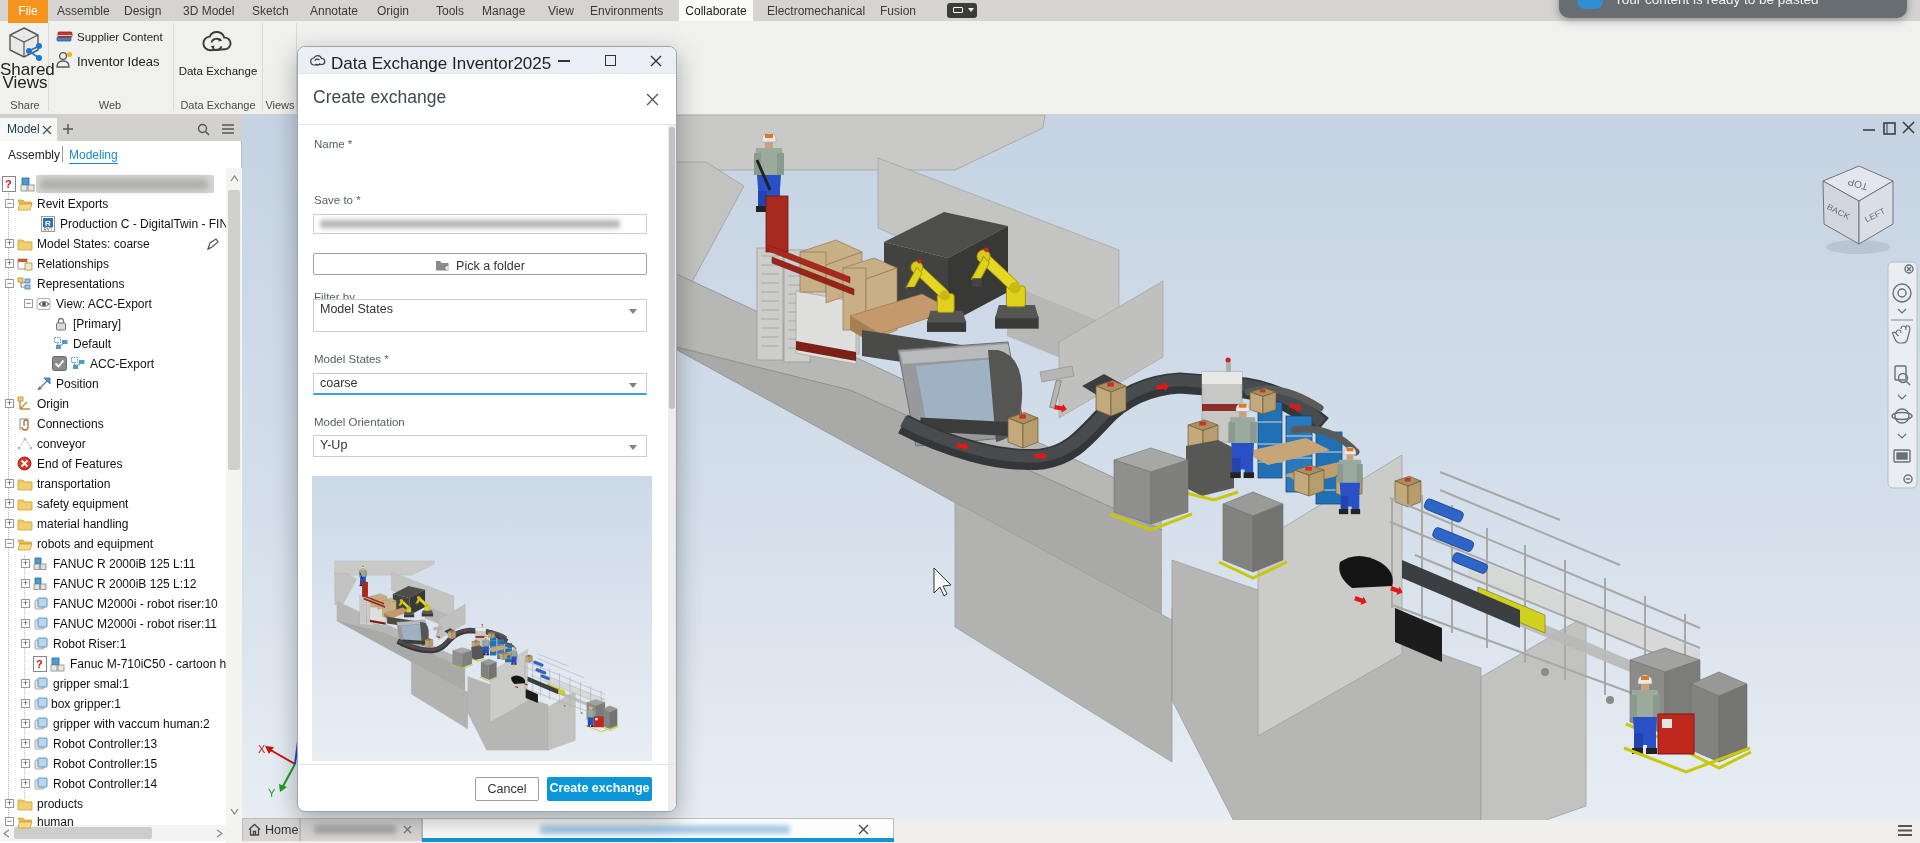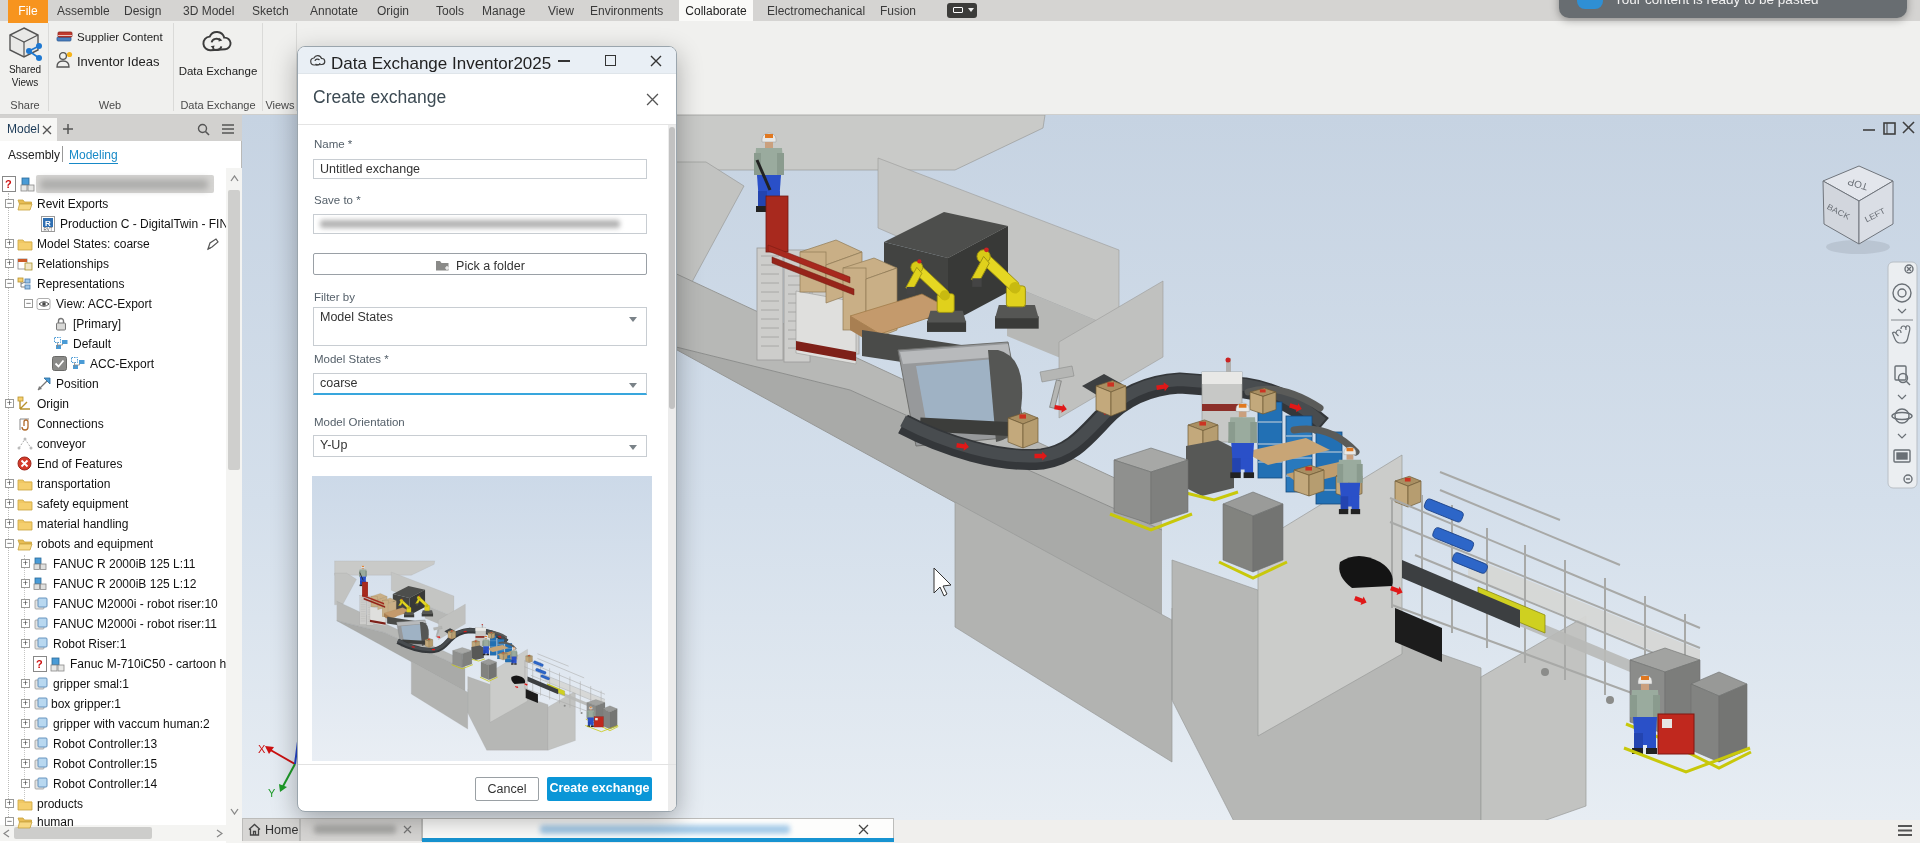--- a/index.html
+++ b/index.html
@@ -47,21 +47,21 @@
 <svg class="abs" style="left:8px;top:5px" width="34" height="40" viewBox="0 0 34 40">
 <polygon points="16,2 30,9 30,24 16,31 2,24 2,9" fill="#e9e9e7" stroke="#555" stroke-width="1.4"></polygon>
 <polyline points="2,9 16,16 30,9" fill="none" stroke="#555" stroke-width="1.2"></polyline>
 <line x1="16" y1="16" x2="16" y2="31" stroke="#555" stroke-width="1.2"></line>
 <circle cx="21" cy="25" r="3" fill="#1d78d2"></circle>
         <circle cx="31" cy="20" r="3" fill="#1d78d2"></circle>
         <circle cx="31" cy="32" r="3" fill="#1d78d2"></circle>
 <line x1="21" y1="25" x2="31" y2="20" stroke="#1d78d2" stroke-width="1.6"></line>
         <line x1="21" y1="25" x2="31" y2="32" stroke="#1d78d2" stroke-width="1.6"></line>
 </svg>
-<div class="abs" style="left:0px;top:42px;width:50px;text-align:center;font-size:10px;color:#222;line-height:13px">Shared<br>Views</div>
+<div class="abs" style="left:0px;top:42px;width:50px;text-align:center;font-size:17px;color:#222;line-height:13px">Shared<br>Views</div>
 <div class="rlabel" style="left:-35px">Share</div>
 <svg class="abs" style="left:56px;top:8px" width="17" height="14" viewBox="0 0 17 14">
 <rect x="1" y="8" width="14" height="4" rx="1" fill="#4a7fc0" stroke="#2d5a92" stroke-width="0.8"></rect>
 <rect x="2" y="3" width="14" height="5" rx="1" fill="#c23b30" stroke="#8a241c" stroke-width="0.8"></rect>
 <line x1="2" y1="6.5" x2="16" y2="6.5" stroke="#fff" stroke-width="0.7"></line>
 </svg>
 <div class="abs" style="left:77px;top:10px;font-size:11.5px;color:#222">Supplier Content</div>
 <svg class="abs" style="left:56px;top:30px" width="17" height="17" viewBox="0 0 17 17">
 <circle cx="7" cy="5" r="3.4" fill="none" stroke="#555" stroke-width="1.3"></circle>
 <path d="M1,16 q0,-6 6,-6 q6,0 6,6 z" fill="none" stroke="#555" stroke-width="1.3"></path>
@@ -789,31 +789,30 @@
         <path d="M1,1 L11,11 M11,1 L1,11" stroke="#333" stroke-width="1.4"></path>
       </svg>
 <div class="abs" style="left:15px;top:40px;font-size:17.5px;color:#3c4a53">Create exchange</div>
 <svg class="abs" style="left:348px;top:46px" width="13" height="13" viewBox="0 0 12 12">
         <path d="M1,1 L11,11 M11,1 L1,11" stroke="#555" stroke-width="1.2"></path>
       </svg>
 <div class="abs" style="left:0;top:77px;width:378px;height:1px;background:#e4e4e4"></div>
 <div class="abs" style="left:370px;top:78px;width:8px;height:686px;background:#ececec"></div>
 <div class="abs" style="left:371px;top:80px;width:6px;height:282px;background:#c2c2c2;border-radius:3px"></div>
 <div class="dlbl" style="top:91px">Name *</div>
-<div class="dinput" style="top:112px">Untitled exchange</div>
 <div class="dlbl" style="top:147px">Save to *</div>
 <div class="dinput" style="top:167px">
         <div style="position:absolute;left:6px;top:5px;width:300px;height:8px;background:#b2b2b2;border-radius:3px;filter:blur(2.5px)"></div>
       </div>
 <div class="abs" style="left:15px;top:206px;width:334px;height:22px;border:1px solid #9aa0a6;border-radius:2px;text-align:center;font-size:12.5px;color:#333;padding-top:3px"><svg style="position:relative;top:2px;margin-right:6px" width="15" height="13" viewBox="0 0 15 13">
           <path d="M1,2 l4,0 1.5,2 7,0 0,7.5 -12.5,0 z" fill="#8a8a88"></path>
           <path d="M10,9 h4 M12,7 v4" stroke="#fff" stroke-width="1.2"></path>
         </svg>Pick a folder</div>
 <div class="dlbl" style="top:244px">Filter by</div>
-<div class="dinput" style="top:260px;height:39px">Model States<div class="caret"></div></div>
+<div class="dinput" style="top:252px;height:33px">Model States<div class="caret"></div></div>
 <div class="dlbl" style="top:306px">Model States *</div>
 <div class="dinput" style="top:326px;height:22px;border-bottom:2px solid #38a6dd">coarse<div class="caret"></div></div>
 <div class="dlbl" style="top:369px">Model Orientation</div>
 <div class="dinput" style="top:388px;height:22px">Y-Up<div class="caret"></div></div>
 <div class="abs" style="left:14px;top:429px;width:340px;height:285px;background:linear-gradient(180deg,#ccd9e8,#e9eef4);overflow:hidden"><svg width="340" height="285" viewBox="0 0 340 285">
           <g transform="translate(-149,55) scale(0.26)">
             <g id="scene">
 <polygon points="660,115 1045,115 1043,128 955,170 660,170" fill="#c9cac8" stroke="#9a9b99" stroke-width="0.7"></polygon>
 <polygon points="660,162 706,162 744,186 692,282 660,284" fill="#c2c3c1" stroke="#9a9b99" stroke-width="0.7"></polygon>
 <polygon points="878,158 1119,250 1119,330 1007,284 878,228" fill="#c4c5c3" stroke="#9a9b99" stroke-width="0.6"></polygon>

